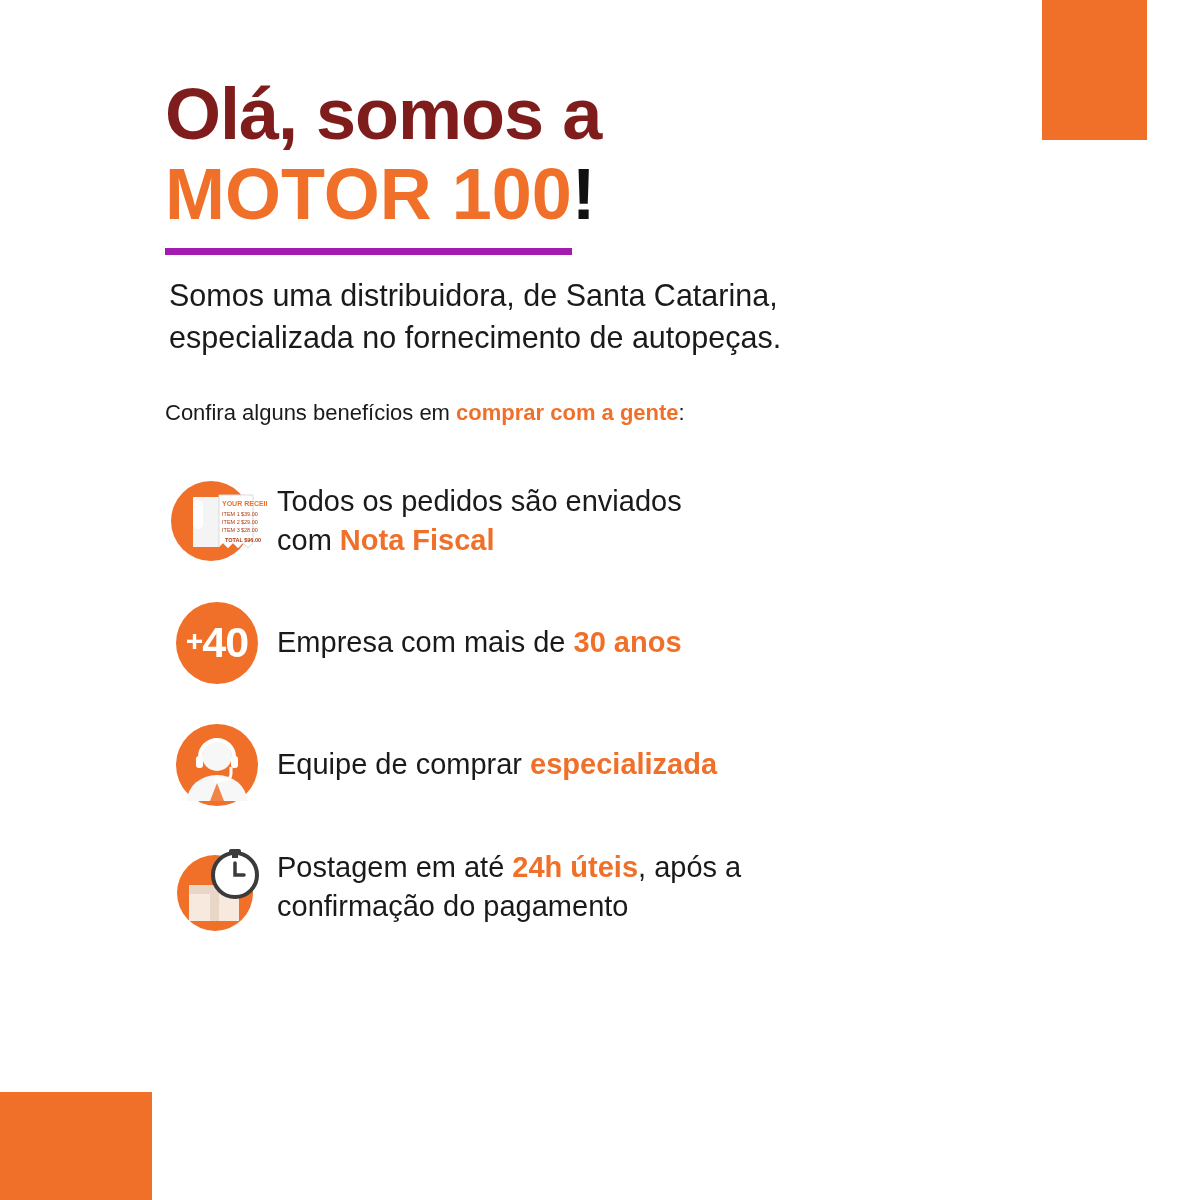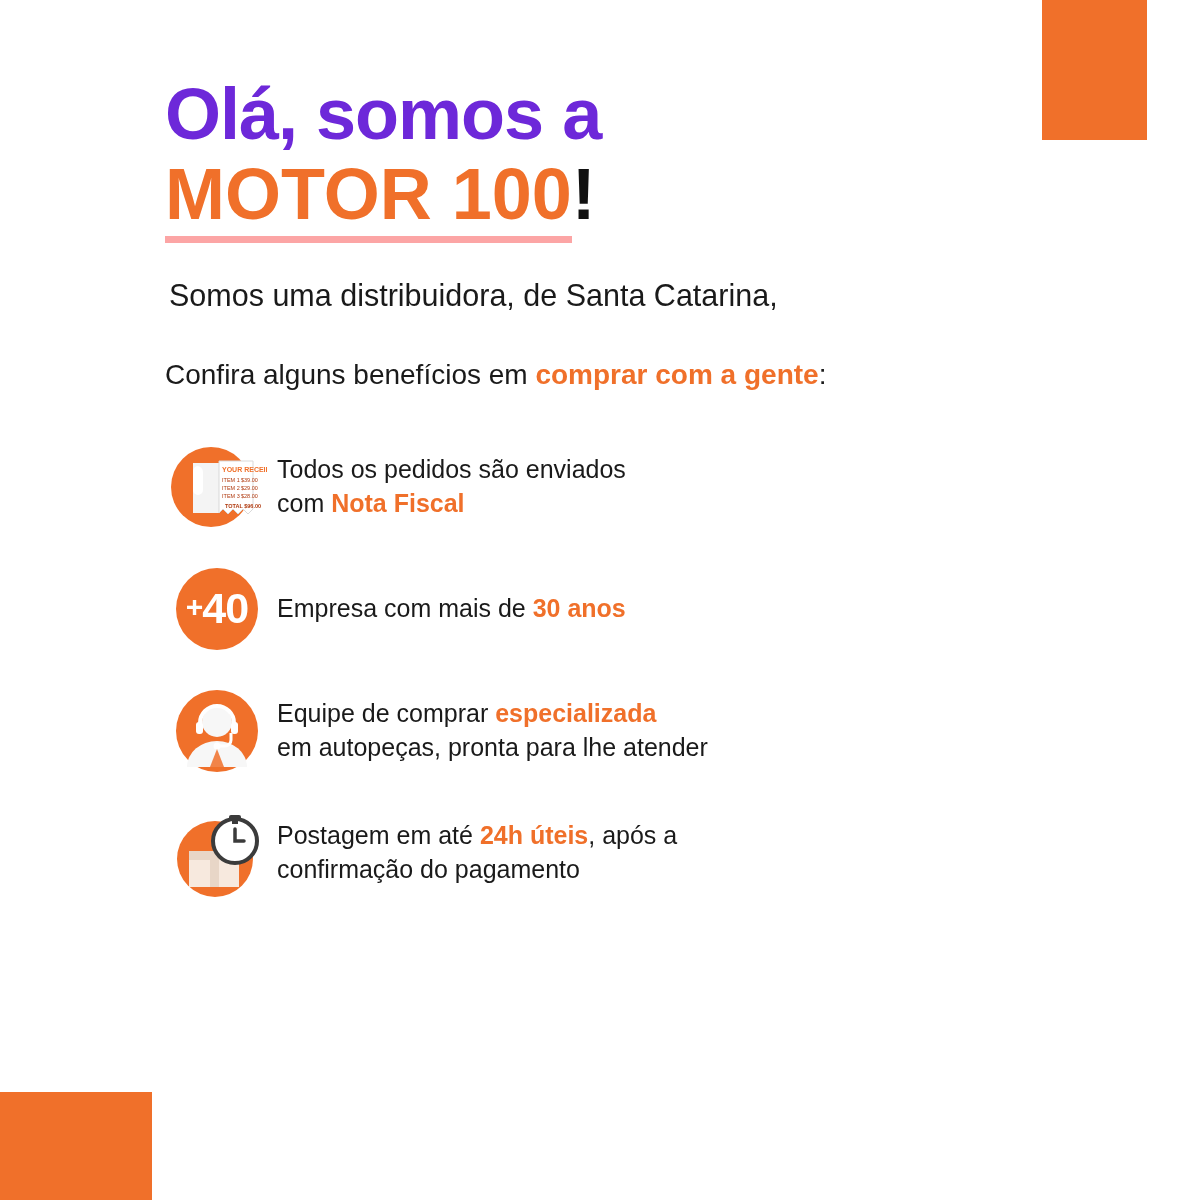--- a/index.html
+++ b/index.html
@@ -46,48 +46,48 @@
   .headline {
     margin: 0;
     padding: 0;
   }
   .headline-line1 {
     display: block;
     font-size: 72px;
     font-weight: bold;
     letter-spacing: -1px;
     line-height: 1.02;
-    color: #6d28d9;
+    color: #7f1d1d;
   }
   .headline-line2 {
     display: block;
     font-size: 72px;
     font-weight: bold;
     letter-spacing: 0px;
     line-height: 1.15;
     color: #111111;
     margin-top: 2px;
   }
   .brand {
     color: #f0702a;
-    border-bottom: 7px solid #fca5a5;
-    padding-bottom: 2px;
+    border-bottom: 7px solid #a21caf;
+    padding-bottom: 14px;
   }
 
   
   .intro {
     margin: 38px 0 0 4px;
     font-size: 30.5px;
     line-height: 1.38;
     color: #1a1a1a;
     max-width: 860px;
   }
   .benefits-lead {
     margin: 40px 0 0 0;
-    font-size: 28px;
+    font-size: 22px;
     line-height: 1.38;
     color: #1a1a1a;
   }
   .hl {
     color: #f0702a;
     font-weight: bold;
   }
 
   
   .benefits {
@@ -104,21 +104,21 @@
   .benefit-icon {
     width: 104px;
     min-width: 104px;
     height: 96px;
     position: relative;
     display: flex;
     align-items: center;
     justify-content: center;
   }
   .benefit-text {
-    font-size: 25px;
+    font-size: 29px;
     line-height: 1.35;
     color: #1a1a1a;
     padding-left: 8px;
   }
 
   
   .circle {
     width: 82px;
     height: 82px;
     border-radius: 50%;
@@ -150,20 +150,21 @@
 
 <div class="content">
 
   <h1 class="headline">
     <span class="headline-line1">Olá, somos a</span>
     <span class="headline-line2"><span class="brand">MOTOR 100</span><span>!</span></span>
   </h1>
 
   <p class="intro">
     <span>Somos uma distribuidora, de Santa Catarina,</span><br>
+    <span>especializada no fornecimento de autopeças.</span>
   </p>
 
   <p class="benefits-lead">
     <span>Confira alguns benefícios em </span><span class="hl">comprar com a gente</span><span>:</span>
   </p>
 
   <ul class="benefits">
 
     <li class="benefit-item">
       <div class="benefit-icon">
@@ -208,21 +209,20 @@
           <path d="M31 40 a17 17 0 0 1 34 0" fill="none" stroke="#ffffff" stroke-width="4"></path>
           <rect x="27" y="39" width="7" height="12" rx="3" fill="#ffffff"></rect>
           <rect x="62" y="39" width="7" height="12" rx="3" fill="#ffffff"></rect>
           <path d="M62 50 v7 a6 6 0 0 1 -6 6 h-5" fill="none" stroke="#ffffff" stroke-width="3"></path>
           <circle cx="48" cy="63" r="3.5" fill="#ffffff"></circle>
           <path d="M48 66 l-7 18 h14 z" fill="#f0702a" opacity="0.85"></path>
         </svg>
       </div>
       <div class="benefit-text">
         <span>Equipe de comprar </span><span class="hl">especializada</span><br>
-        <span>em autopeças, pronta para lhe atender</span>
       </div>
     </li>
 
     <li class="benefit-item">
       <div class="benefit-icon">
         <svg width="100" height="100" viewBox="0 0 100 100" aria-hidden="true">
           <circle cx="48" cy="56" r="38" fill="#f0702a"></circle>
           <rect x="22" y="48" width="50" height="36" fill="#f7e9de"></rect>
           <rect x="22" y="48" width="50" height="9" fill="#e8d6c7"></rect>
           <rect x="43" y="48" width="9" height="36" fill="#e8d6c7"></rect>

